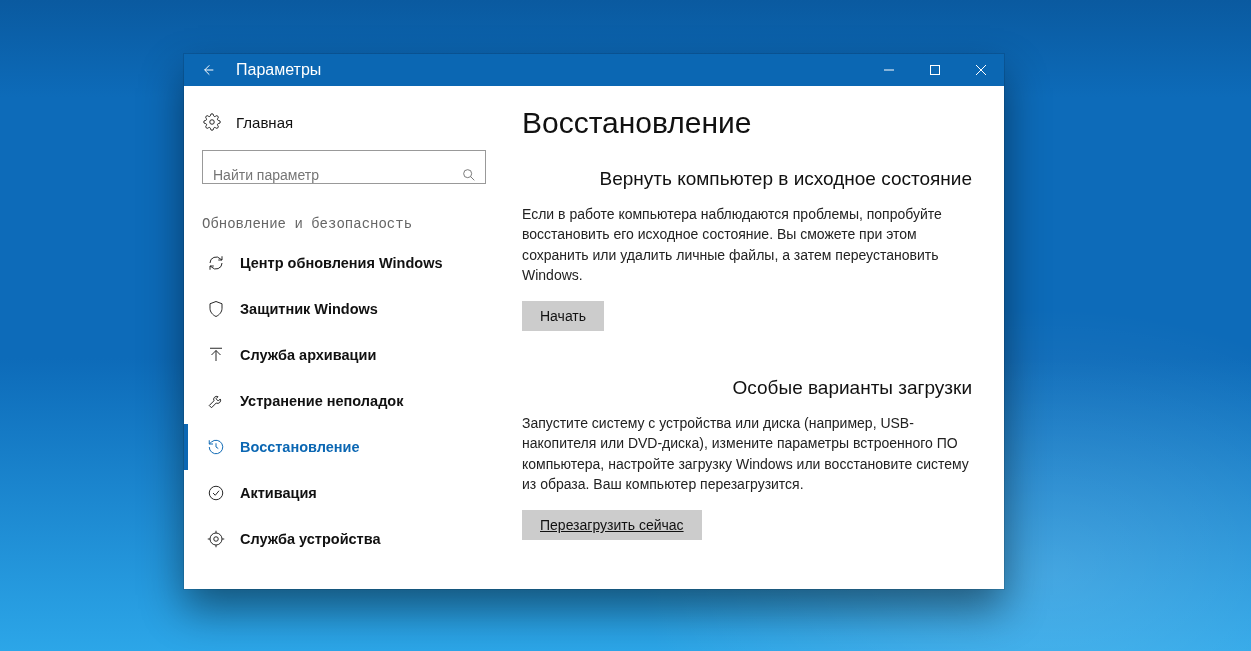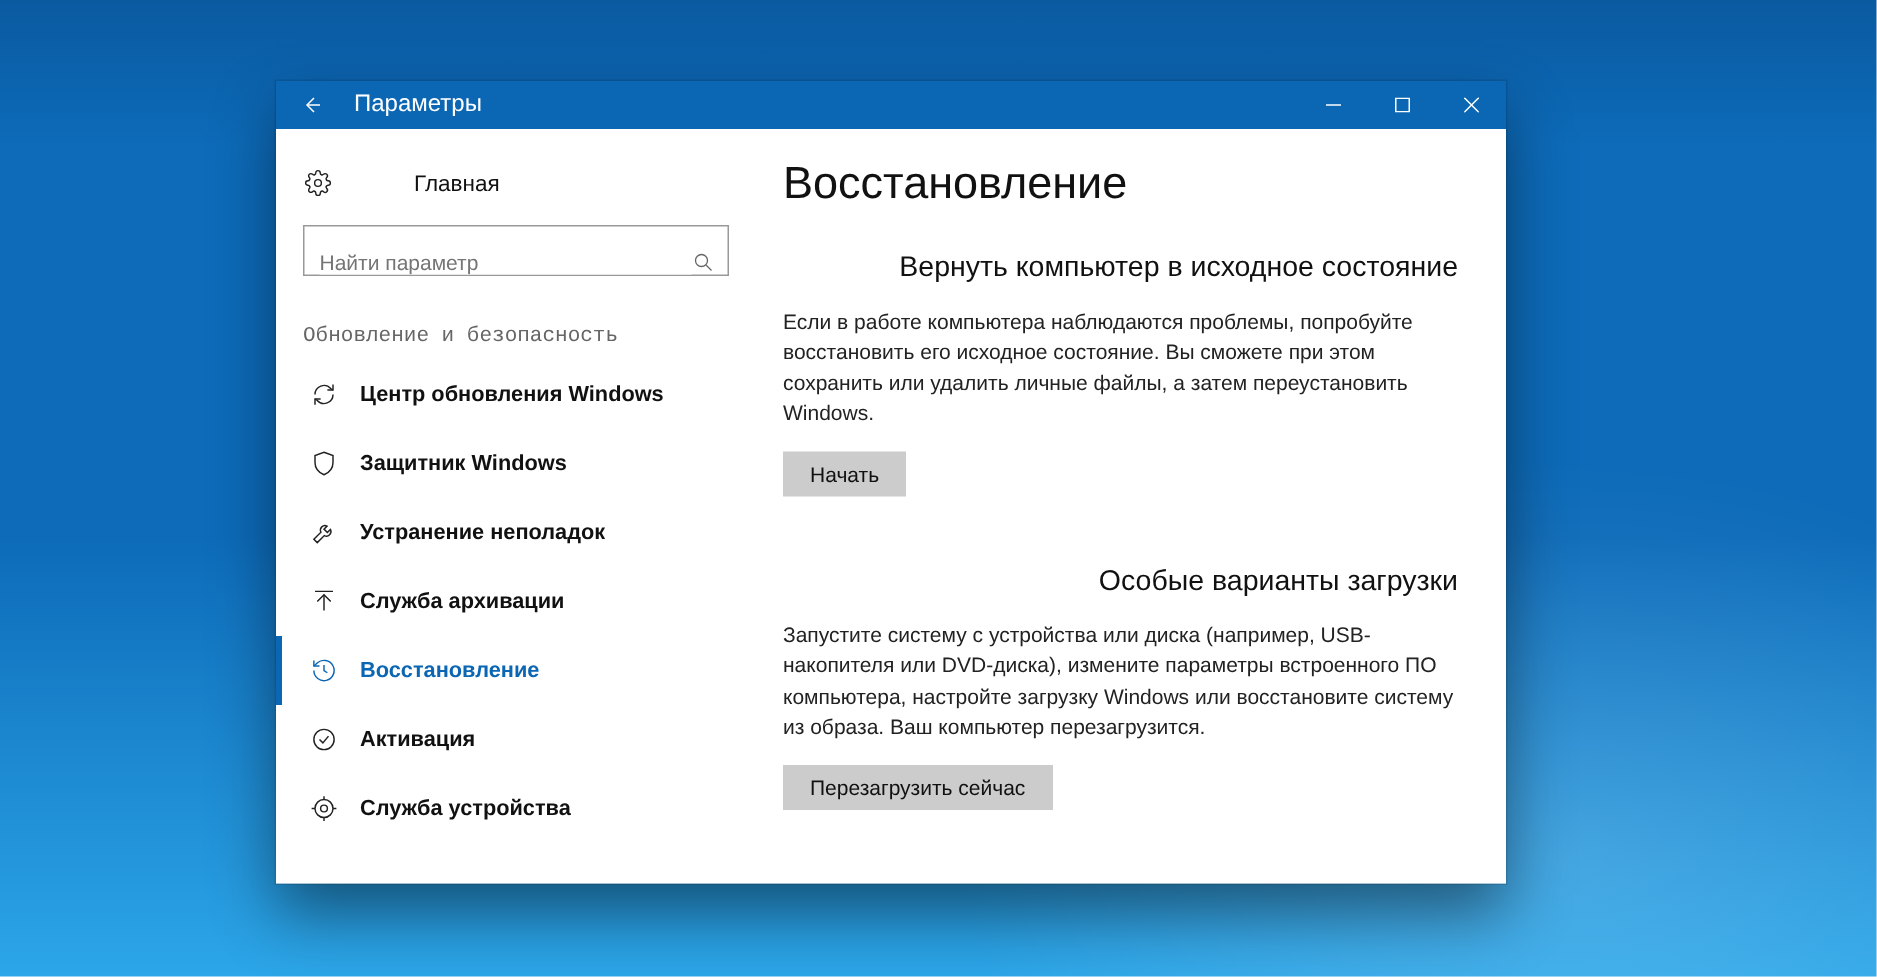--- a/index.html
+++ b/index.html
@@ -55,21 +55,20 @@
   .sidebar {
     width: 320px;
     padding: 18px 0 0 0;
     overflow: hidden;
   }
   .home-row {
     display:flex; align-items:center;
     padding: 8px 14px 8px 18px;
     font-size: 15px; color:#111;
     cursor:pointer;
-    gap:40px;
   }
   .home-row .icon { width:20px; height:20px; margin-right:14px; display:flex;align-items:center;justify-content:center;}
   .home-row .icon svg { width:18px; height:18px; stroke:#222; fill:none; stroke-width:1.3;}
   .search-wrap { padding: 10px 18px 6px 18px; }
   .search {
     width: 100%; height: 34px;
     border: 1px solid #999;
     display:flex; align-items:flex-end;
     padding: 0 8px 0 10px;
     font-size: 14px;
@@ -119,21 +118,21 @@
   }
   .content .btn {
     display:inline-block;
     background:#ccc; border:none;
     padding: 7px 18px;
     font-size: 14px; color:#111;
     cursor:pointer;
     margin-bottom: 40px;
     text-align: right;
   }
-  .content .btn:last-child{margin-bottom:11px;}
+  .content .btn:last-child{margin-bottom:11px;text-decoration:underline;}
 </style>
 </head>
 <body>
 
 <div class="desktop-light"></div>
 
 <div class="window">
 
   <div class="titlebar">
     <div class="back">
@@ -206,35 +205,35 @@
           <svg viewBox="0 0 24 24">
               <path d="M12 2l8 3v6c0 5-3.5 9-8 11-4.5-2-8-6-8-11V5l8-3z"></path>
             </svg>
         </span>
         <span>Защитник Windows</span>
       </div>
 
       <div class="nav-item">
         <span class="nicon">
           <svg viewBox="0 0 24 24">
-              <path d="M14.7 6.3a4 4 0 0 0-5.4 5.4L3 18l3 3 6.3-6.3a4 4 0 0 0 5.4-5.4L15 12l-3-3 2.7-2.7z"></path>
-            </svg>
-        </span>
-        <span>Устранение неполадок</span>
-      </div>
-
-      <div class="nav-item">
-        <span class="nicon">
-          <svg viewBox="0 0 24 24">
               <line x1="12" y1="20" x2="12" y2="6"></line>
               <polyline points="6 12 12 6 18 12"></polyline>
               <line x1="4" y1="3" x2="20" y2="3"></line>
             </svg>
         </span>
         <span>Служба архивации</span>
+      </div>
+
+      <div class="nav-item">
+        <span class="nicon">
+          <svg viewBox="0 0 24 24">
+              <path d="M14.7 6.3a4 4 0 0 0-5.4 5.4L3 18l3 3 6.3-6.3a4 4 0 0 0 5.4-5.4L15 12l-3-3 2.7-2.7z"></path>
+            </svg>
+        </span>
+        <span>Устранение неполадок</span>
       </div>
 
       <div class="nav-item active">
         <span class="nicon">
           <svg viewBox="0 0 24 24">
               <path d="M3 12a9 9 0 1 0 3-6.7L3 8"></path>
               <polyline points="3 3 3 8 8 8"></polyline>
               <polyline points="12 7 12 12 15 14"></polyline>
             </svg>
         </span>

